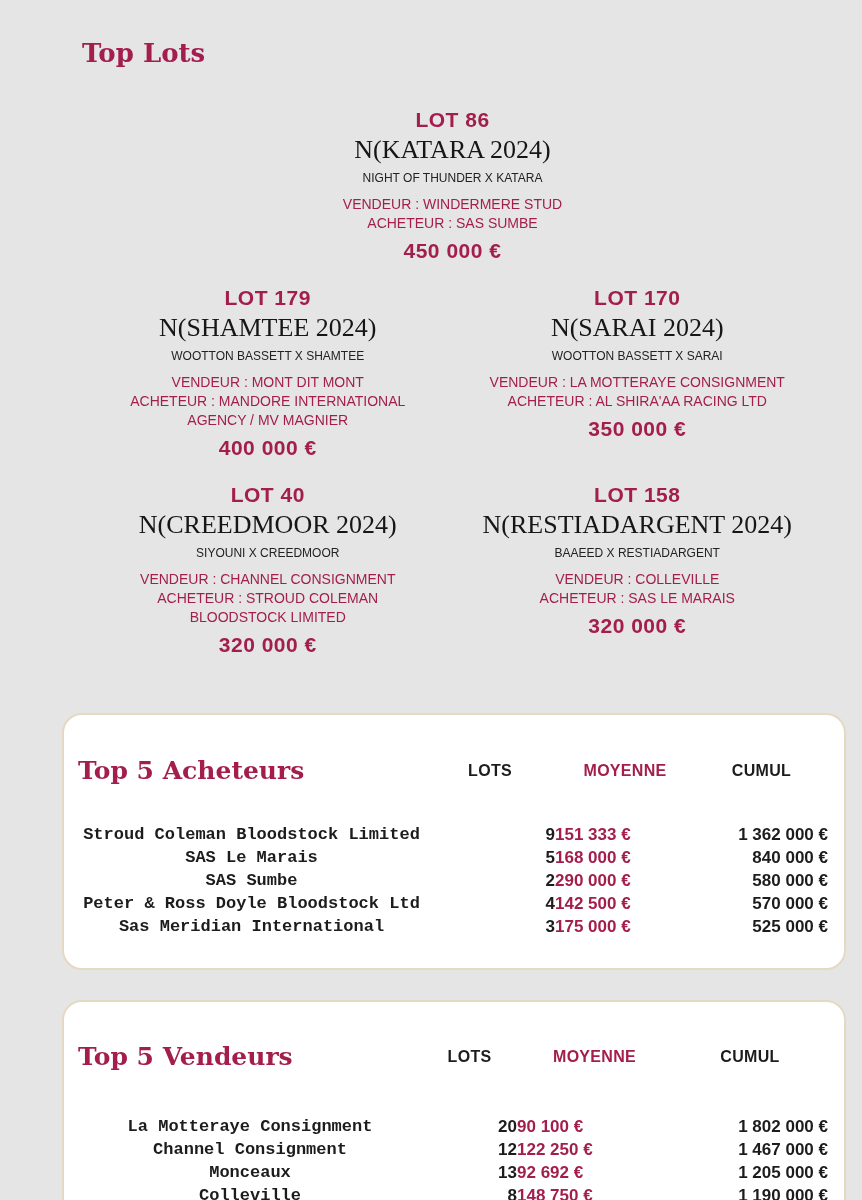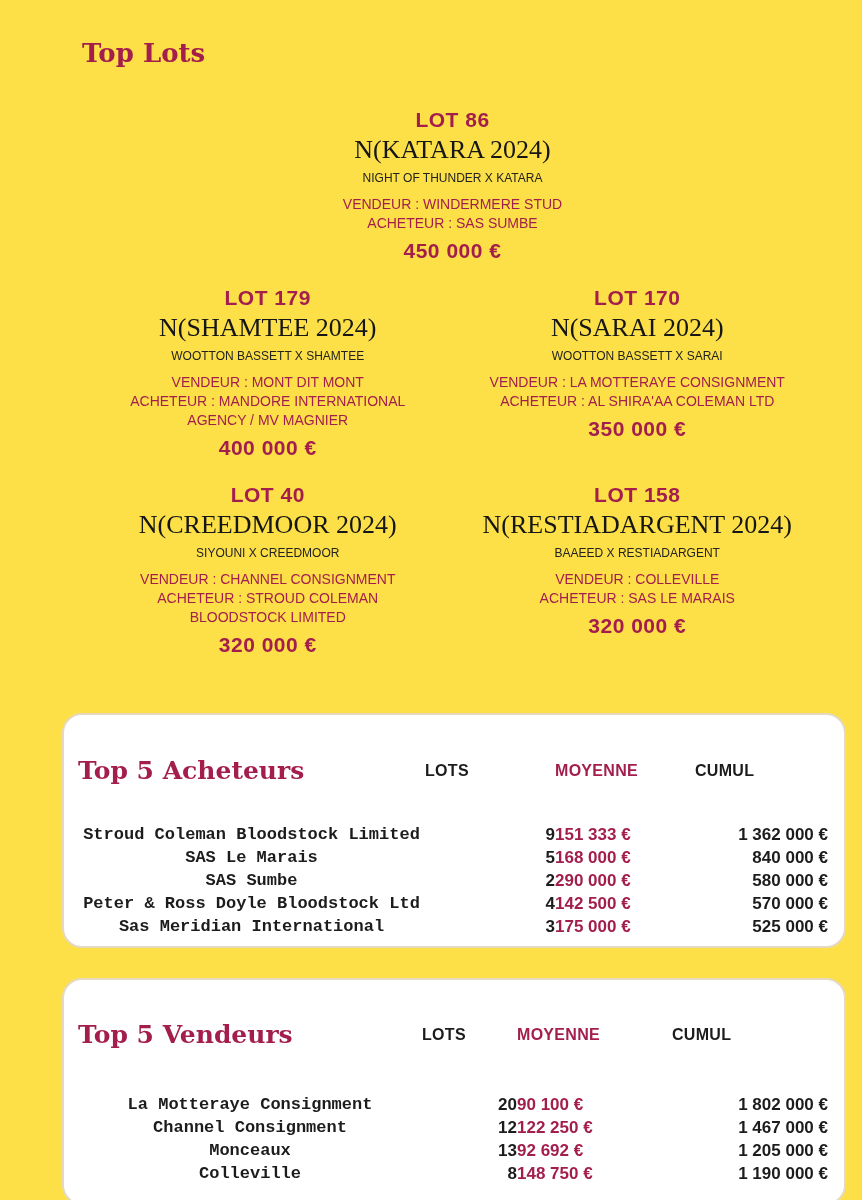--- a/index.html
+++ b/index.html
@@ -1,19 +1,19 @@
 <!DOCTYPE html>
 <html><head>
 <meta charset="utf-8">
 <style>
   html,body{margin:0;padding:0;background:#ffffff;}
   .page{
     position:relative;
     width:862px;height:1200px;
-    background:#fde047;
+    background:#e5e5e5;
     font-family:"Liberation Sans",sans-serif;
     color:#1c1c1c;
     overflow:hidden;
   }
   
   .page-title{
     margin:38px 0 0 82px;
     font-family:"DejaVu Serif",serif;
     font-weight:bold;
     font-size:26px;
@@ -47,35 +47,35 @@
     margin-top:6px;
     font-size:21px;line-height:24px;font-weight:bold;color:#a31e4d;
     letter-spacing:.5px;
   }
   
   .panel{
     box-sizing:border-box;
     margin:0 16px 0 62px;
     border:2px solid #e5d9c1;
     border-radius:20px;
-    padding:20px 16px 8px 14px;
+    padding:20px 16px 30px 14px;
     background:#ffffff;
   }
   .panel-1{margin-top:56px;}
   .panel-2{margin-top:30px;padding-bottom:18px;}
   .panel-head,.data-row{display:grid;align-items:center;}
   .panel-1 .panel-head,.panel-1 .data-row{grid-template-columns:1fr 130px 140px 133px;}
   .panel-2 .panel-head,.panel-2 .data-row{grid-template-columns:1fr 95px 155px 156px;}
   .panel-title{
     font-family:"DejaVu Serif",serif;
     font-weight:bold;font-size:25px;line-height:30px;
     color:#a31e4d;
   }
   .col-h{
-    font-size:16px;font-weight:bold;text-align:left;color:#1c1c1c;
+    font-size:16px;font-weight:bold;text-align:center;color:#1c1c1c;
     letter-spacing:.3px;
   }
   .col-h.accent{color:#a31e4d;}
   .rows{margin-top:16px;}
   .panel-2 .rows{margin-top:22px;}
   .data-row{font-size:17px;font-weight:bold;line-height:23px;}
   .c-name{text-align:center;color:#1c1c1c;font-family:Liberation Mono, monospace;}
   .c-lots{text-align:right;color:#1c1c1c;}
   .c-moyenne{text-align:left;color:#a31e4d;}
   .c-cumul{text-align:right;color:#1c1c1c;}
@@ -111,21 +111,21 @@
 AGENCY / MV MAGNIER</div>
           <div class="lot-price">400 000 €</div>
         </div>
       </div>
       <div class="lot-cell">
         <div class="lot-card">
           <div class="lot-num">LOT 170</div>
           <div class="lot-name">N(SARAI 2024)</div>
           <div class="lot-cross">WOOTTON BASSETT X SARAI</div>
           <div class="lot-vendeur">VENDEUR : LA MOTTERAYE CONSIGNMENT</div>
-          <div class="lot-acheteur">ACHETEUR : AL SHIRA'AA COLEMAN LTD</div>
+          <div class="lot-acheteur">ACHETEUR : AL SHIRA'AA RACING LTD</div>
           <div class="lot-price">350 000 €</div>
         </div>
       </div>
     </div>
 
     <div class="lot-row row-3">
       <div class="lot-cell">
         <div class="lot-card">
           <div class="lot-num">LOT 40</div>
           <div class="lot-name">N(CREEDMOOR 2024)</div>

